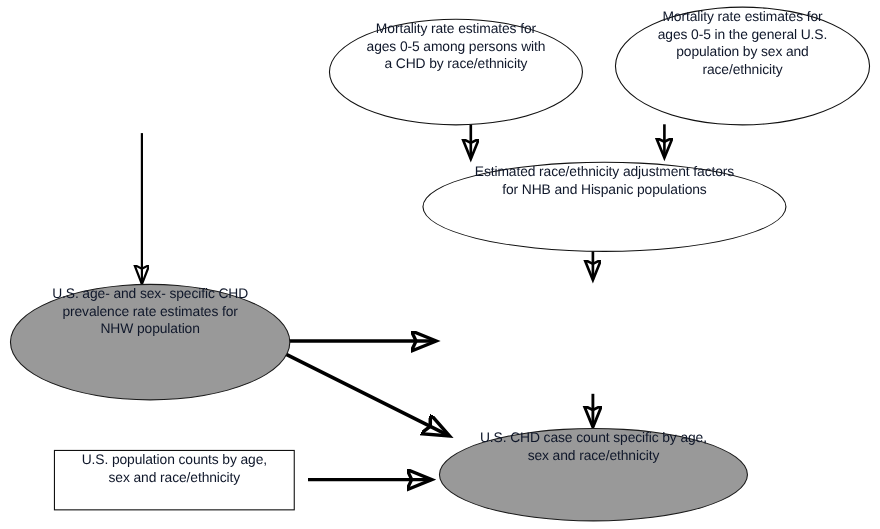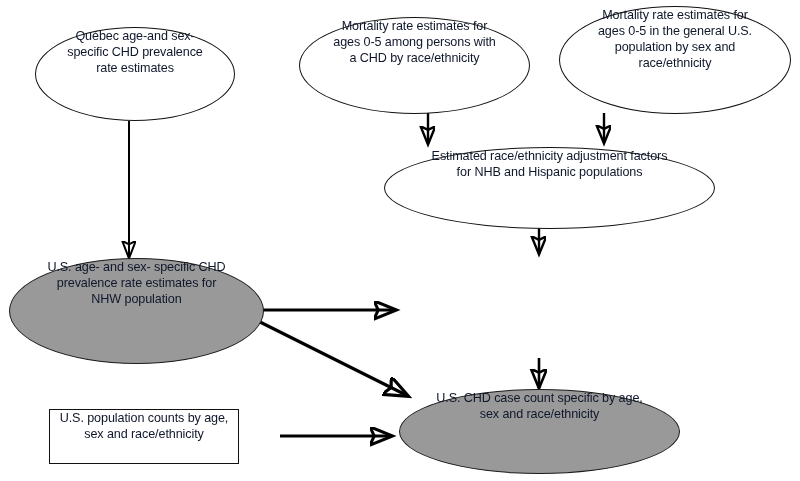--- a/index.html
+++ b/index.html
@@ -98,25 +98,20 @@
 
     <g>
       <line x1="539" y1="358" x2="539" y2="388" stroke-width="2.6" marker-end="url(#ah)"></line>
     </g>
 
     <g>
       <line x1="280" y1="436" x2="392" y2="436" stroke-width="3" marker-end="url(#ah)"></line>
     </g>
   </svg>
 
-  <div class="node ellipse white" style="left:35px; top:27px; width:200px; height:94px;">
-    <span class="label">Québec age-and sex-
-specific CHD prevalence
-rate estimates</span>
-  </div>
 
   <div class="node ellipse white" style="left:299px; top:17px; width:231px; height:97px;">
     <span class="label">Mortality rate estimates for
 ages 0-5 among persons with
 a CHD by race/ethnicity</span>
   </div>
 
   <div class="node ellipse white" style="left:559px; top:6px; width:232px; height:108px;">
     <span class="label">Mortality rate estimates for
 ages 0-5 in the general U.S.
@@ -129,21 +124,21 @@
 prevalence rate estimates for
 NHW population</span>
   </div>
 
   <div class="node ellipse white" style="left:384px; top:147px; width:331px; height:82px;">
     <span class="label">Estimated race/ethnicity adjustment factors
 for NHB and Hispanic populations</span>
   </div>
 
 
-  <div class="node rect" style="left:49px; top:409px; width:190px; height:55px;">
+  <div class="node rect" style="left:49px; top:409px; width:219px; height:55px;">
     <span class="label">U.S. population counts by age,
 sex and race/ethnicity</span>
   </div>
 
   <div class="node ellipse gray" style="left:399px; top:389px; width:281px; height:85px;">
     <span class="label">U.S. CHD case count specific by age,
 sex and race/ethnicity</span>
   </div>
 
 </div>

